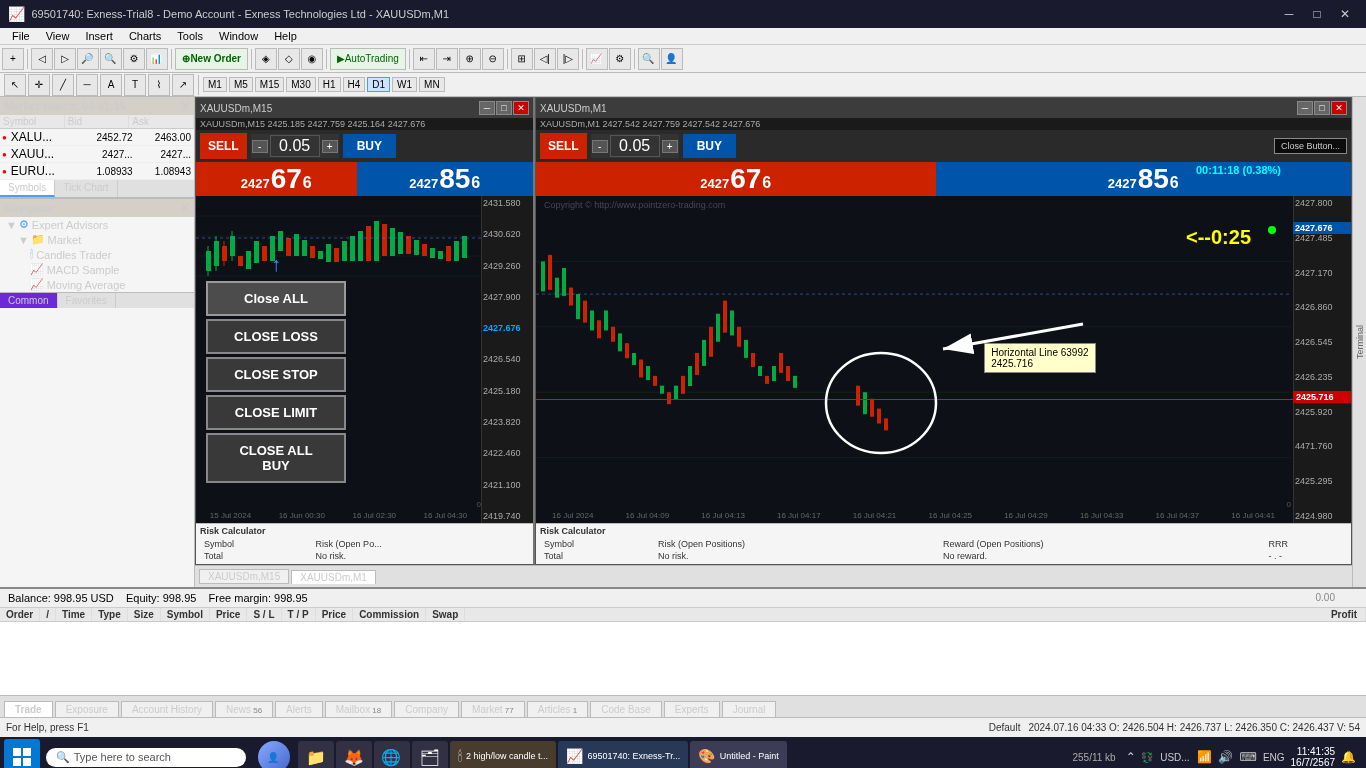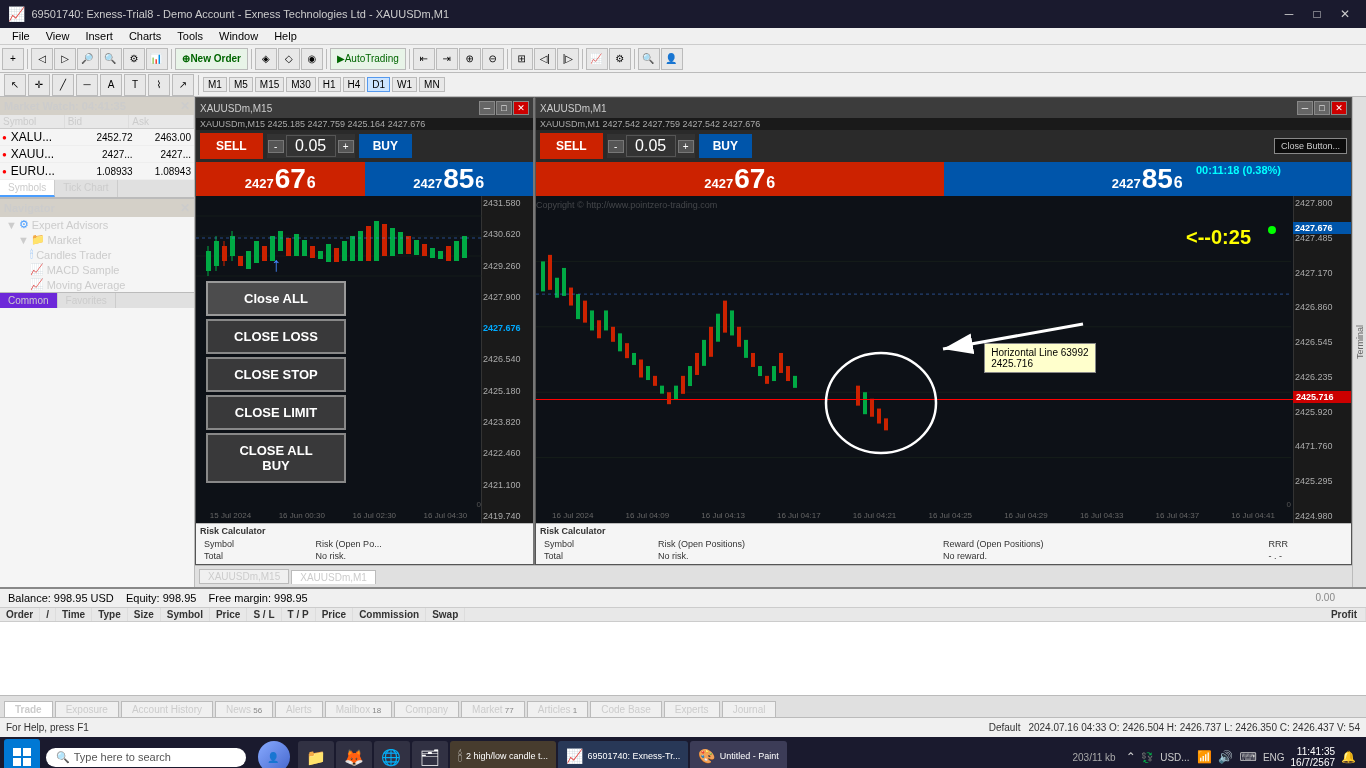--- a/index.html
+++ b/index.html
@@ -76,21 +76,21 @@
 
     .chart-info-bar { background: #1a1a1a; padding: 1px 4px; font-size: 9px; color: #aaa; display: flex; gap: 6px; }
 
     
     .trade-panel { display: flex; align-items: center; gap: 4px; padding: 3px 4px; background: #2a2a2a; }
     .sell-btn { background: #cc2200; color: #fff; border: none; padding: 3px 8px; font-size: 11px; font-weight: bold; cursor: pointer; }
     .buy-btn { background: #0066cc; color: #fff; border: none; padding: 3px 8px; font-size: 11px; font-weight: bold; cursor: pointer; }
     .lot-input { width: 50px; background: #333; color: #fff; border: 1px solid #555; padding: 1px 3px; font-size: 16px; text-align: center; }
 
     
-    .sell-display { background: #cc2200; padding: 3px 8px; display: flex; align-items: baseline; gap: 1px; }
+    .sell-display { background: #cc2200; padding: 3px 0; display: flex; align-items: baseline; gap: 1px; }
     .buy-display { background: #0055aa; padding: 3px 8px; display: flex; align-items: baseline; gap: 1px; }
     .price-prefix { font-size: 13px; color: #fff; font-weight: bold; }
     .price-main { font-size: 28px; color: #fff; font-weight: bold; line-height: 1; }
     .price-sup { font-size: 16px; color: #fff; font-weight: bold; }
 
     
     .chart-canvas { flex: 1; background: #0d1117; position: relative; overflow: hidden; }
 
     
     .risk-calc { background: #f5f5f5; border-top: 1px solid #bbb; padding: 2px 4px; font-size: 9px; color: #333; }
@@ -493,21 +493,21 @@
             <span class="price-prefix">2427</span>
             <span class="price-main">85</span>
             <span class="price-sup">6</span>
           </div>
 
           <div style="position:absolute; right:70px; top:2px; color:#00ffff; font-size:11px; font-weight:bold;">00:11:18 (0.38%)</div>
         </div>
 
         <div class="chart-canvas" style="flex:1; background:#0d1117; position:relative; min-height:120px;">
 
-          <div style="position:absolute; top:4px; left:0; color:rgba(150,150,150,0.4); font-size:9px; z-index:1;">Copyright © http://www.pointzero-trading.com</div>
+          <div style="position:absolute; top:4px; left:8px; color:rgba(150,150,150,0.4); font-size:9px; z-index:1;">Copyright © http://www.pointzero-trading.com</div>
 
           <div style="position:absolute; top:30px; right:100px; color:#ffff00; font-size:20px; font-weight:bold; z-index:10;">&lt;--0:25</div>
 
           <div style="position:absolute; top:30px; right:75px; width:8px; height:8px; background:#00ff00; border-radius:50%; z-index:10;"></div>
 
           <div style="position:absolute; top:62%; left:0; right:58px; height:1px; background:#ff0000; z-index:5;"></div>
 
           <div style="position:absolute; top:calc(62% - 8px); right:0; width:58px; background:#cc0000; color:#fff; font-size:9px; padding:1px 3px; z-index:10; font-weight:bold;">2425.716</div>
 
           <svg style="position:absolute; top:30%; left:45%; width:200px; height:80px; z-index:15; pointer-events:none;">
@@ -742,21 +742,21 @@
       <span style="font-size:14px;">📈</span>
       <span style="font-size:9px; max-width:120px; overflow:hidden; white-space:nowrap; text-overflow:ellipsis;">69501740: Exness-Tr...</span>
     </div>
     <div class="taskbar-item" style="background:rgba(200,200,255,0.2); border-bottom:2px solid #8888ff;">
       <span style="font-size:14px;">🎨</span>
       <span style="font-size:9px; max-width:100px; overflow:hidden; white-space:nowrap; text-overflow:ellipsis;">Untitled - Paint</span>
     </div>
   </div>
 
   <div class="taskbar-sys">
-    <span style="font-size:10px; color:#aaa; margin-right:4px;">203/11 kb</span>
+    <span style="font-size:10px; color:#aaa; margin-right:4px;">255/11 kb</span>
     <span style="font-size:12px;">⌃</span>
     <span style="font-size:10px; color:#aaa;">💱</span>
     <span style="font-size:10px; color:#ccc; margin-right:2px;">USD...</span>
     <span style="font-size:12px;">📶</span>
     <span style="font-size:12px;">🔊</span>
     <span style="font-size:12px;">⌨</span>
     <span style="font-size:10px; color:#ccc;">ENG</span>
     <div class="taskbar-clock">
       <div>11:41:35</div>
       <div>16/7/2567</div>

